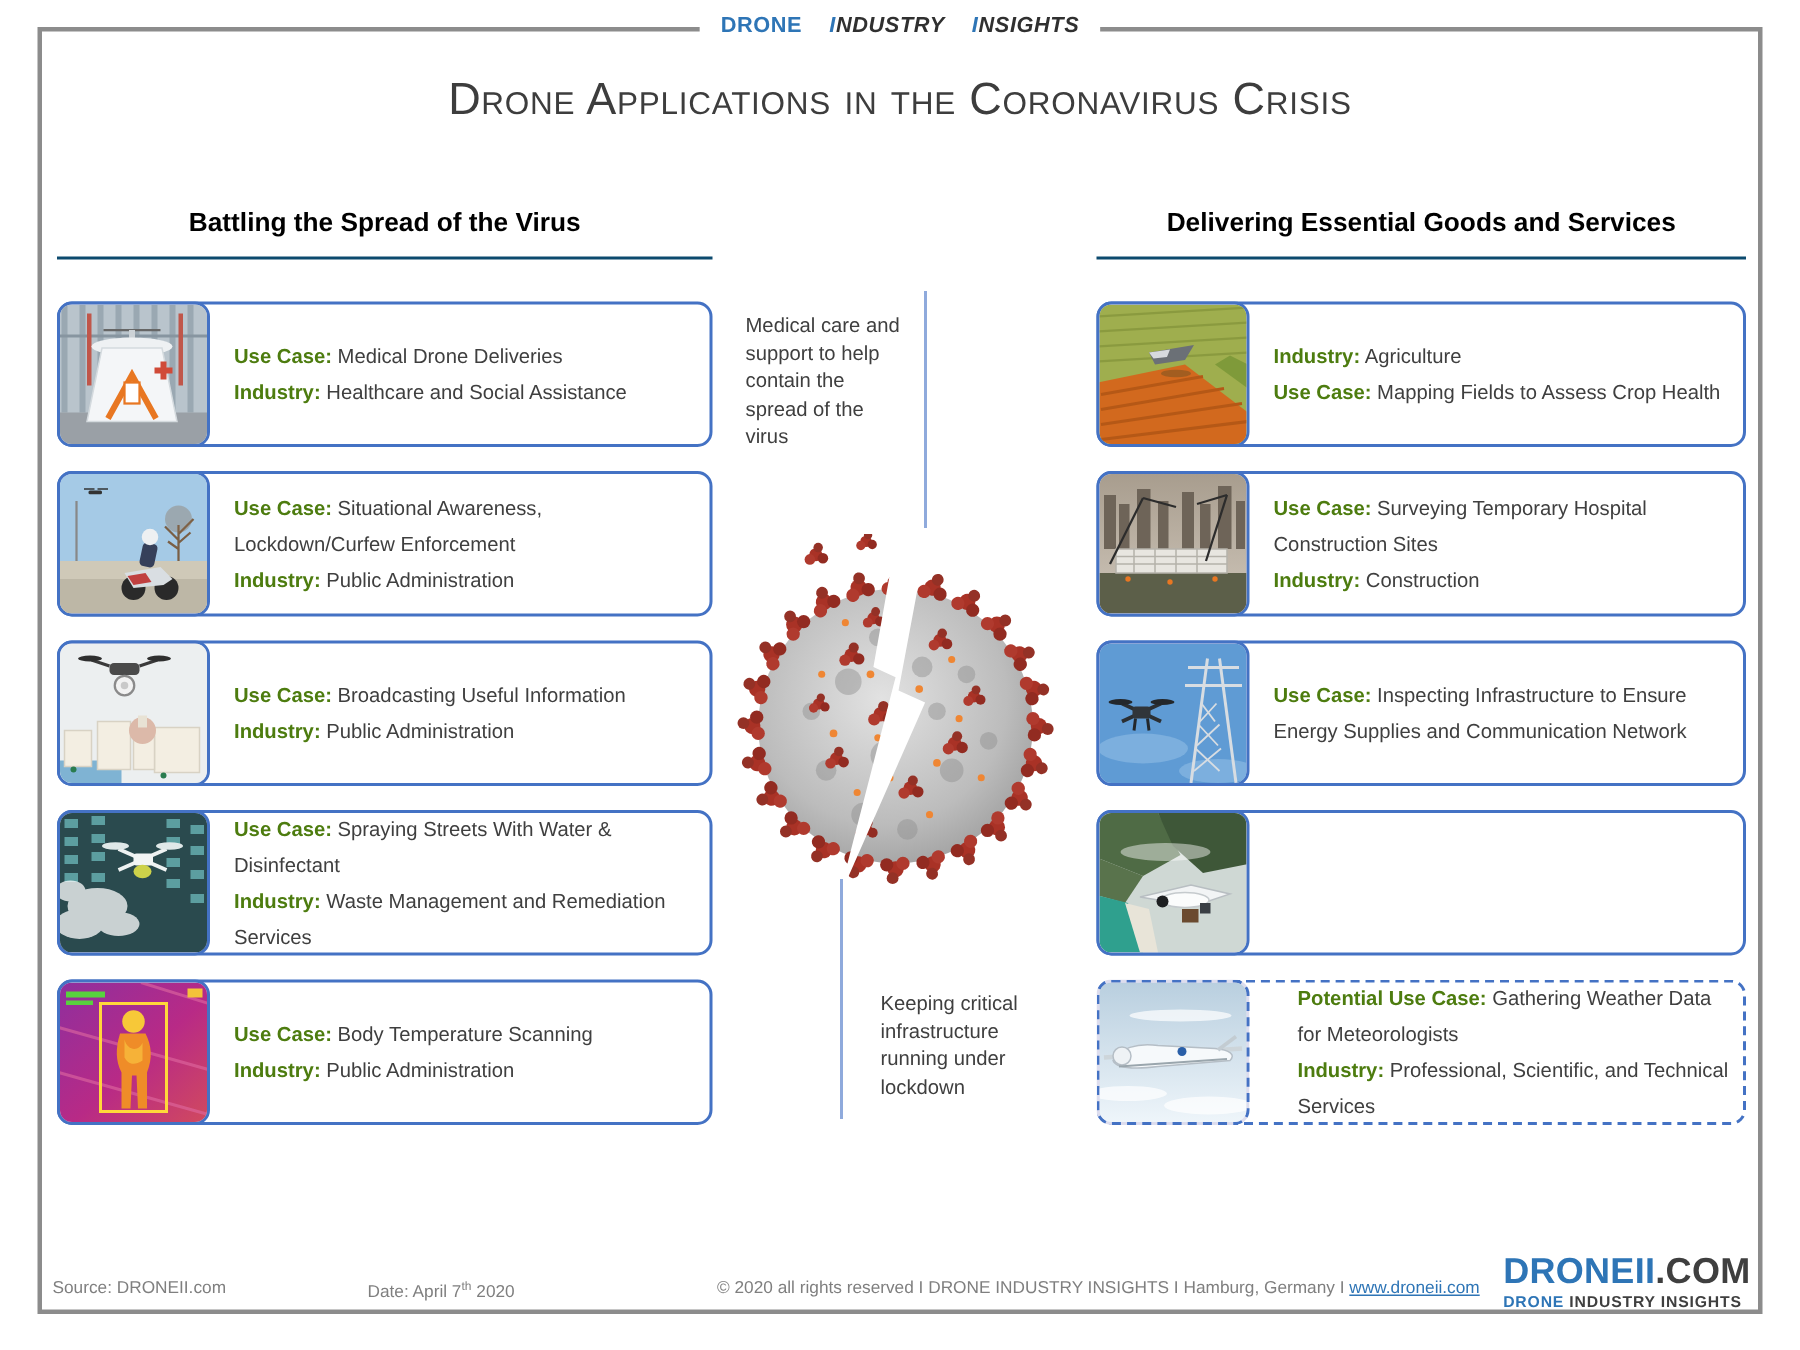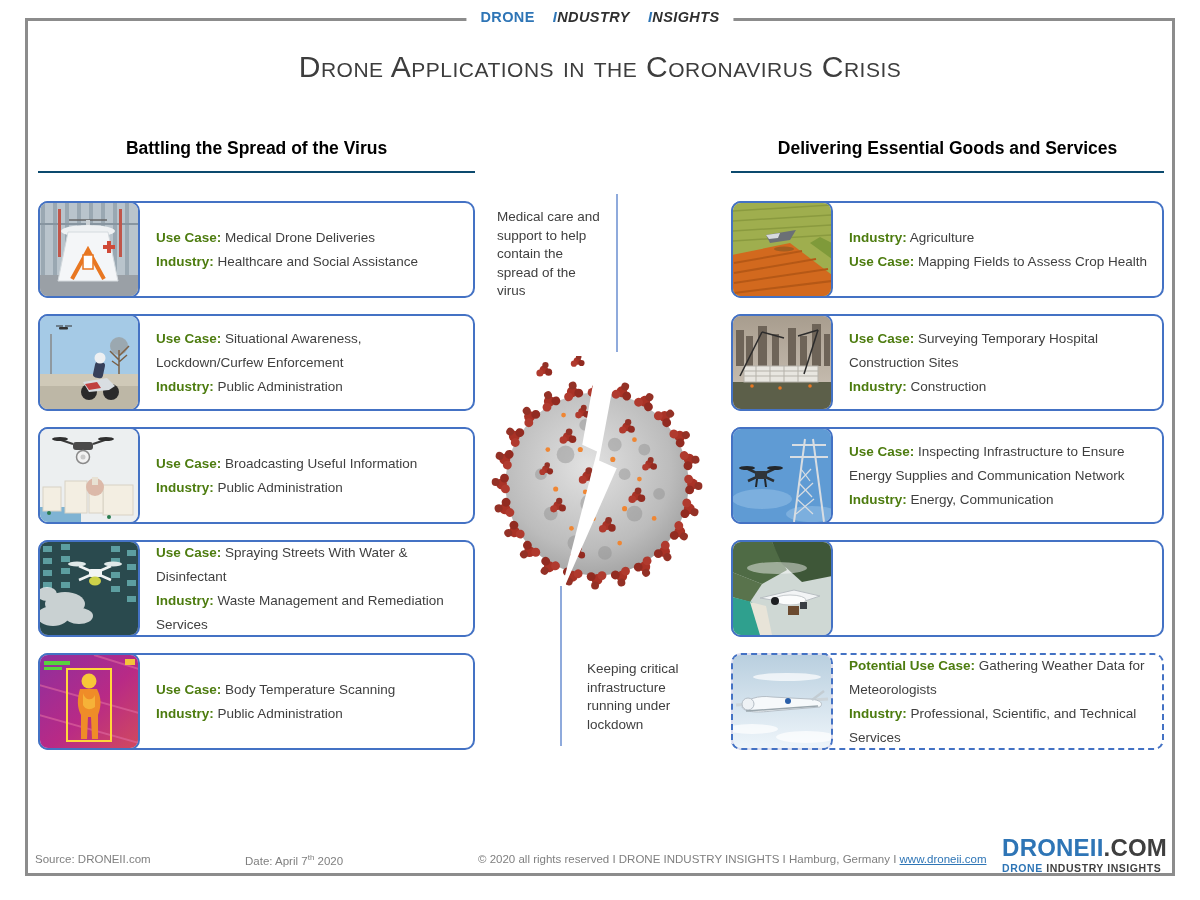--- a/index.html
+++ b/index.html
@@ -32,21 +32,21 @@
   
   .card{display:flex;align-items:stretch;height:97px;box-sizing:border-box;
         border:2px solid #4472c4;border-radius:10px;background:#fff;margin-bottom:16px;}
   .thumb{flex:0 0 102px;width:102px;margin:-2px;border:2px solid #4472c4;border-radius:10px;
          overflow:hidden;box-sizing:border-box;background:#dde;}
   .thumb svg{width:100%;height:100%;display:block;}
   .card-body{flex:1;display:flex;flex-direction:column;justify-content:center;
              padding:0 8px 0 18px;font-size:13.5px;line-height:24px;color:#3f3f3f;}
   .card-body p{margin:0;}
   .lbl{font-weight:700;color:#4d7c0f;}
-  .card.dashed{border-style:dashed;}
+  .card.dashed{border-style:dashed;gap:16px;}
   .card.dashed .thumb{border-style:dashed;}
 
   
   .note{position:absolute;font-size:13.5px;line-height:18.5px;color:#3f3f3f;z-index:2;}
   .note-top{left:497px;top:208px;width:106px;}
   .note-bottom{left:587px;top:660px;width:112px;}
   .vline{position:absolute;width:2px;background:#8faadc;z-index:1;}
   .vline-top{left:616px;top:194px;height:158px;}
   .vline-bottom{left:560px;top:586px;height:160px;}
   .virus-wrap{position:absolute;left:486px;top:356px;width:228px;height:258px;z-index:1;}
@@ -462,21 +462,20 @@
           <ellipse cx="15" cy="39" rx="8" ry="2" fill="#23272b"></ellipse>
               <ellipse cx="43" cy="39" rx="8" ry="2" fill="#23272b"></ellipse>
           <rect x="23" y="42" width="12" height="8" rx="2" fill="#30353a"></rect>
           <line x1="25" y1="50" x2="24" y2="58" stroke="#23272b" stroke-width="2"></line>
               <line x1="33" y1="50" x2="34" y2="58" stroke="#23272b" stroke-width="2"></line>
             </g>
         </svg>
       </div>
       <div class="card-body">
         <p><span class="lbl">Use Case:</span> <span>Inspecting Infrastructure to Ensure Energy Supplies and Communication Network</span></p>
-        <p><span class="lbl">Industry:</span> <span>Energy, Communication</span></p>
       </div>
     </div>
 
     <div class="card">
       <div class="thumb">
         <svg viewBox="0 0 100 93" preserveAspectRatio="xMidYMid slice">
           <rect width="100" height="93" fill="#cfd8d4"></rect>
           <polygon points="0,0 40,0 55,28 30,42 0,30" fill="#4f6b45"></polygon>
           <polygon points="40,0 100,0 100,34 70,40 50,22" fill="#3e5738"></polygon>
           <polygon points="0,30 30,42 18,60 0,55" fill="#59734c"></polygon>

